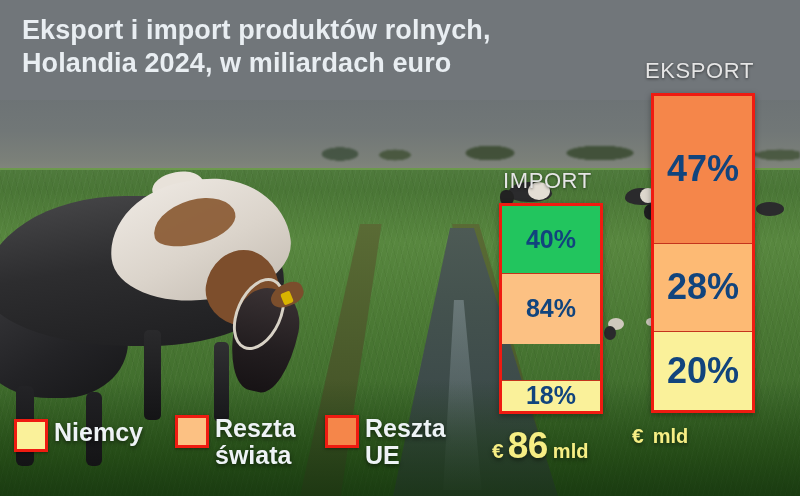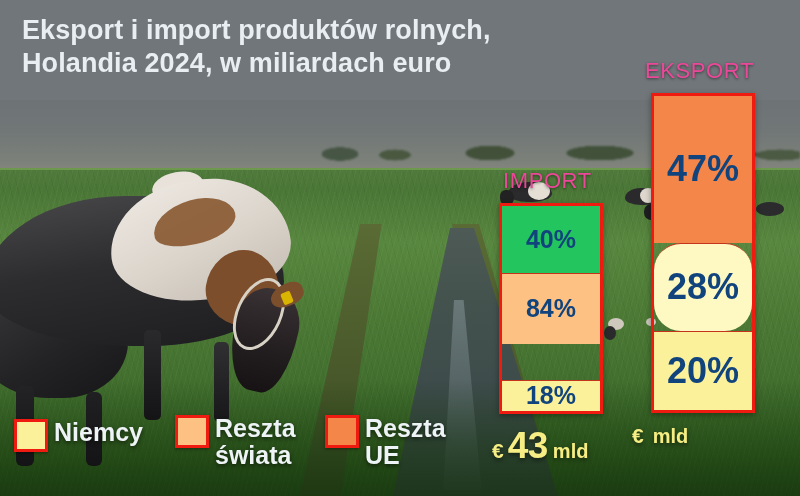--- a/index.html
+++ b/index.html
@@ -207,21 +207,21 @@
     width: 620px;
     color: #e9eef2;
     font-size: 27px;
     line-height: 33px;
     font-weight: bold;
     letter-spacing: .1px;
     white-space: pre-line;
   }
   .col-label {
     position: absolute;
-    color: #ec4899;
+    color: #e5e5e5;
     font-size: 22px;
     font-weight: normal;
     letter-spacing: .6px;
     text-shadow: 0 1px 3px rgba(0,0,0,.55);
     white-space: nowrap;
   }
   .bar {
     position: absolute;
     border: 3px solid #ef1b11;
     box-sizing: border-box;
@@ -350,30 +350,30 @@
       </div>
       <div class="seg" style="flex: 42 0 0px; background: rgb(252, 193, 131);">
         <span>84%</span>
       </div>
       <div class="seg" style="flex: 18 0 0px; background: rgb(250, 241, 154); margin-top: 36px;">
         <span>18%</span>
       </div>
     </div>
   <div class="total" id="import-total">
     <span class="cur">€</span>
-    <span class="num">43</span>
+    <span class="num">86</span>
     <span class="unit">mld</span>
   </div>
 
   <div class="col-label" id="export-label">EKSPORT</div>
   <div class="bar" id="export-bar">
       <div class="seg" style="flex: 47 0 0px; background: rgb(245, 134, 74);">
         <span>47%</span>
       </div>
-      <div class="seg" style="flex: 28 0 0px; background: #fef9c3; border-radius: 27px;">
+      <div class="seg" style="flex: 28 0 0px; background: #fdba74;">
         <span>28%</span>
       </div>
       <div class="seg" style="flex: 25 0 0px; background: rgb(250, 241, 154);">
         <span>20%</span>
       </div>
     </div>
   <div class="total" id="export-total">
     <span class="cur">€</span>
     <span class="unit">mld</span>
   </div>

